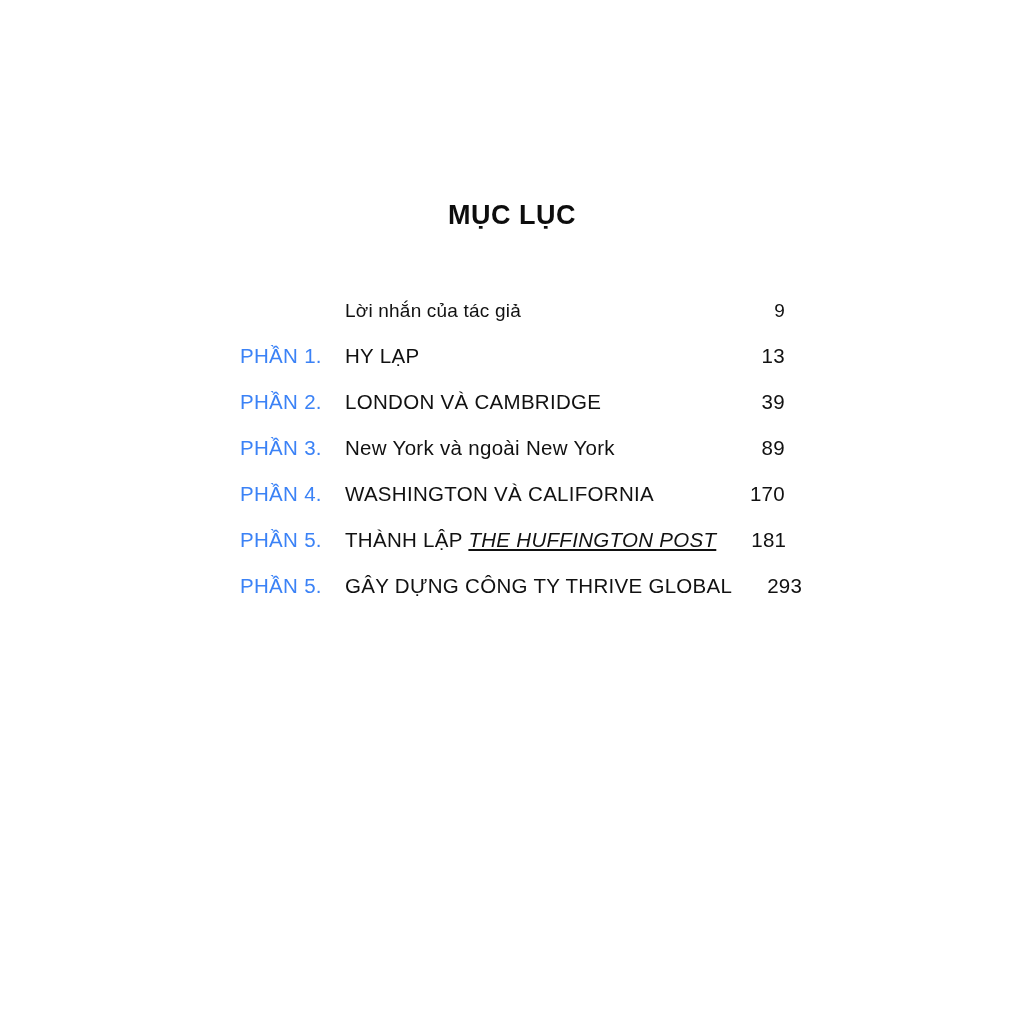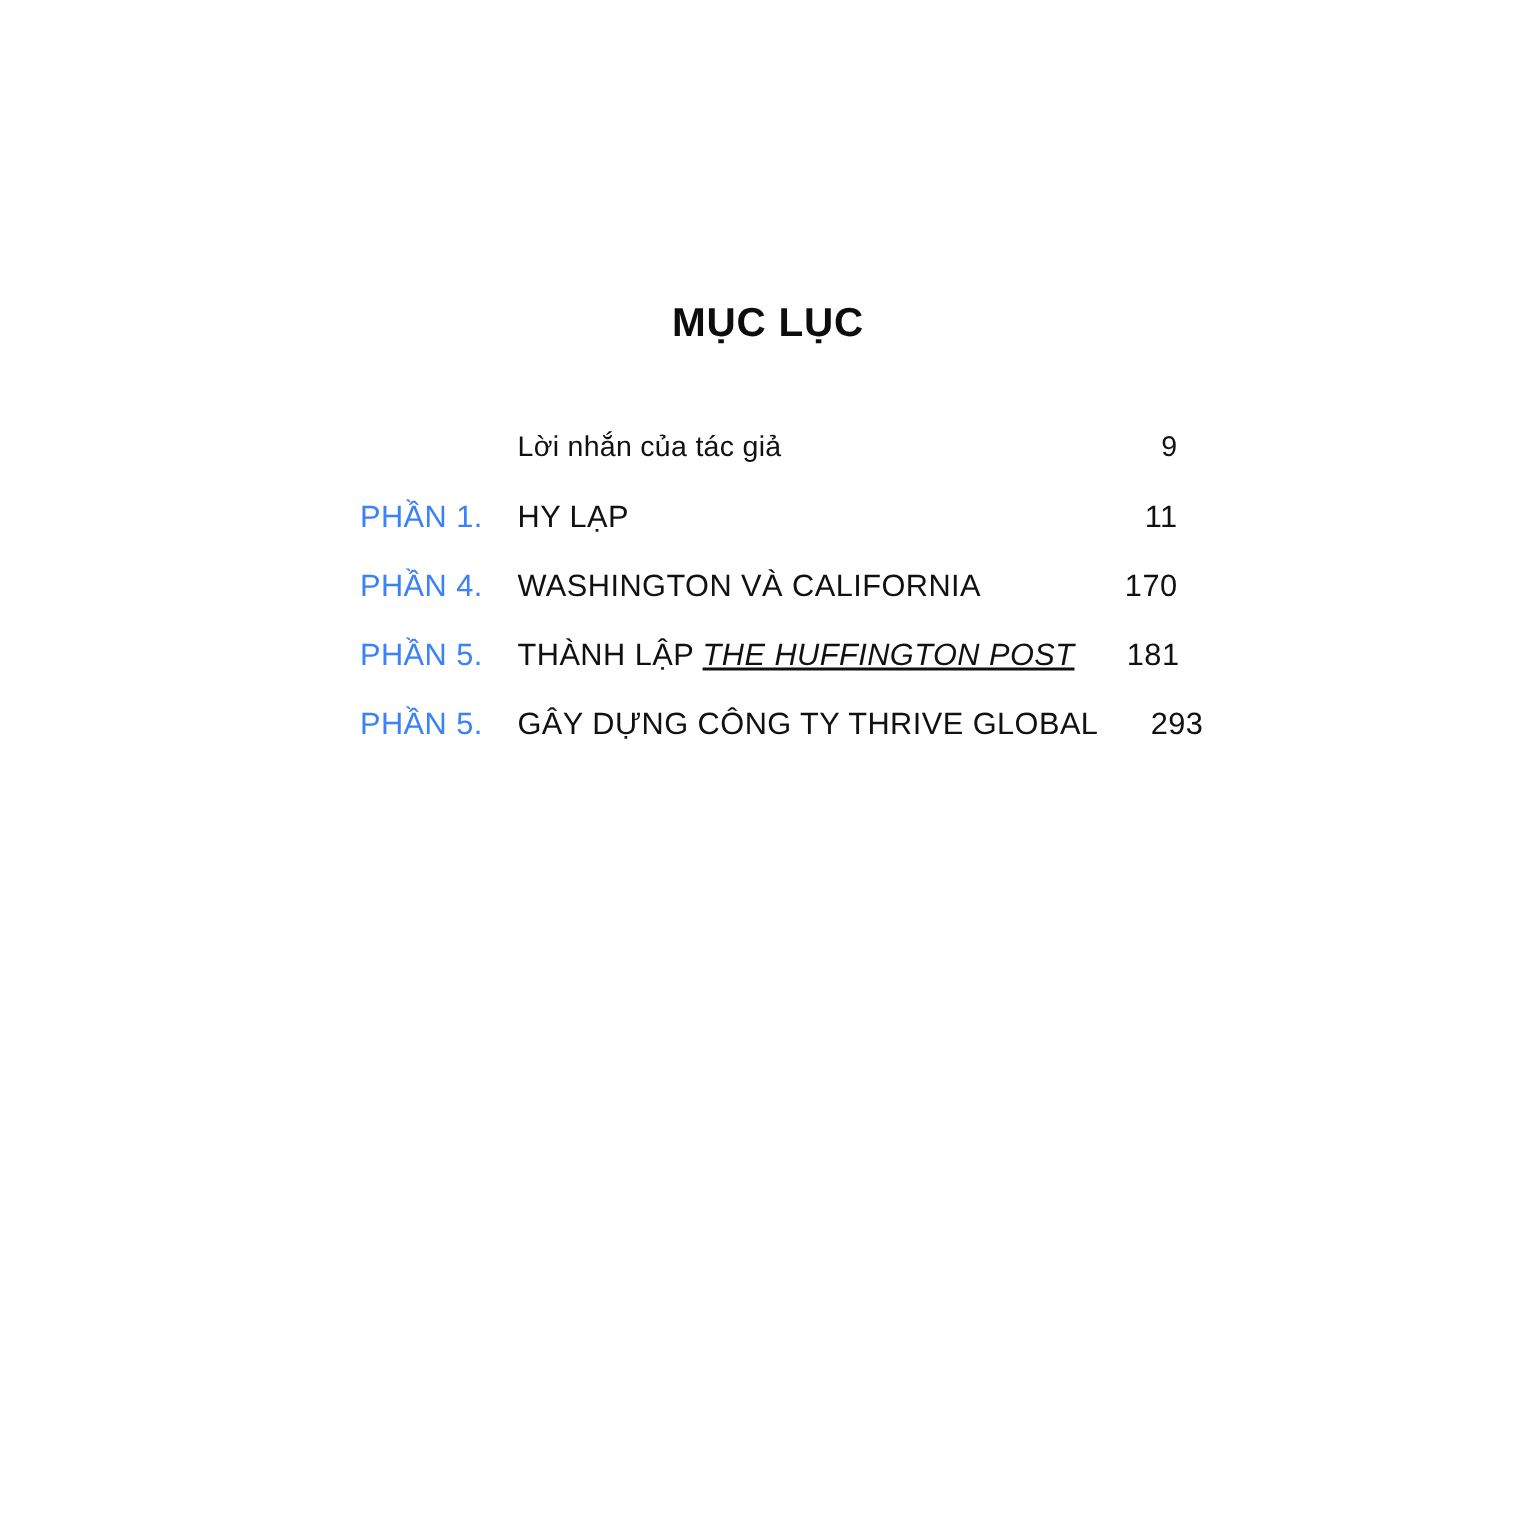--- a/index.html
+++ b/index.html
@@ -32,21 +32,21 @@
     color: #0d0d0d;
   }
   .toc-list {
     position: absolute;
     top: 276px;
     left: 240px;
     width: 545px;
   }
   .toc-row {
     display: flex;
-    align-items: center;
+    align-items: flex-end;
     height: 46px;
   }
   .row-part {
     width: 105px;
     flex: 0 0 105px;
     font-size: 20.5px;
     letter-spacing: 0.3px;
     color: #3b82f6;
     white-space: nowrap;
   }
@@ -88,24 +88,34 @@
 
     <div class="toc-row note">
       <div class="row-part"></div>
       <div class="row-title"><span>Lời nhắn của tác giả</span><span class="ital"></span></div>
       <div class="row-page">9</div>
     </div>
 
     <div class="toc-row">
       <div class="row-part">PHẦN 1.</div>
       <div class="row-title"><span>HY LẠP</span><span class="ital"></span></div>
-      <div class="row-page">11</div>
+      <div class="row-page">13</div>
     </div>
 
+    <div class="toc-row">
+      <div class="row-part">PHẦN 2.</div>
+      <div class="row-title"><span>LONDON VÀ CAMBRIDGE</span><span class="ital"></span></div>
+      <div class="row-page">39</div>
+    </div>
 
+    <div class="toc-row">
+      <div class="row-part">PHẦN 3.</div>
+      <div class="row-title"><span>New York và ngoài New York</span><span class="ital"></span></div>
+      <div class="row-page">89</div>
+    </div>
 
     <div class="toc-row">
       <div class="row-part">PHẦN 4.</div>
       <div class="row-title"><span>WASHINGTON VÀ CALIFORNIA</span><span class="ital"></span></div>
       <div class="row-page">170</div>
     </div>
 
     <div class="toc-row">
       <div class="row-part">PHẦN 5.</div>
       <div class="row-title"><span>THÀNH LẬP </span><span class="ital">THE HUFFINGTON POST</span></div>

